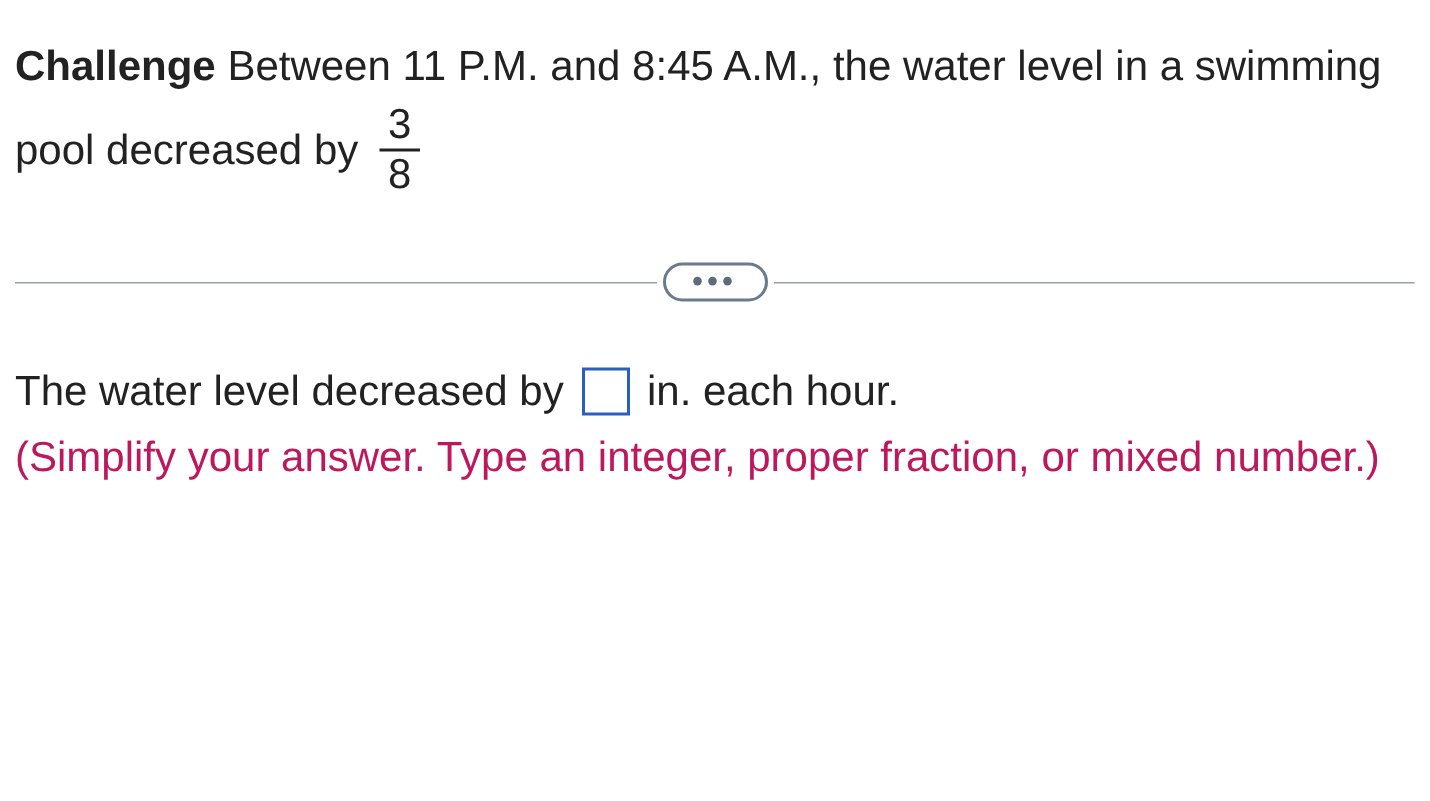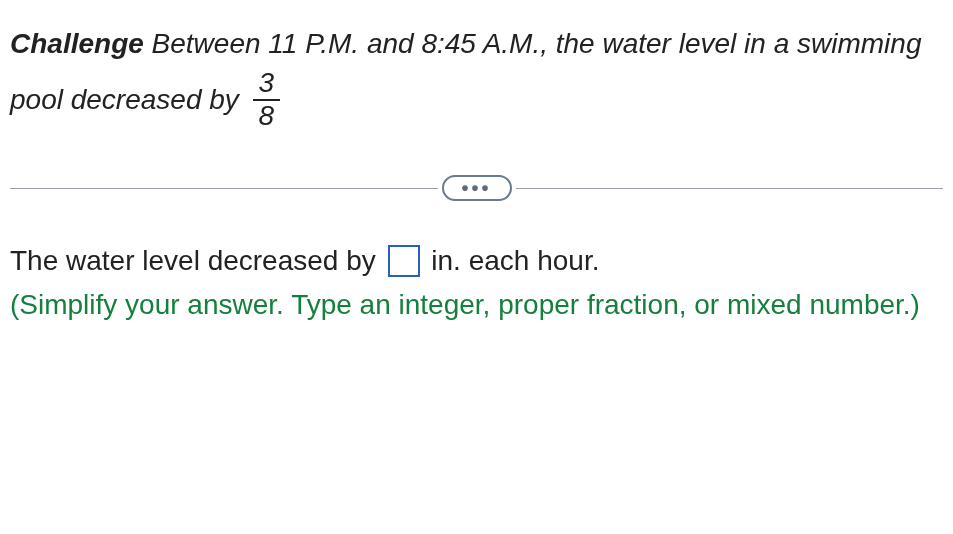--- a/index.html
+++ b/index.html
@@ -11,21 +11,20 @@
       font-family: Arial, Helvetica, sans-serif;
       font-size: 28px;
       color: #222;
       width: 953px;
       height: 534px;
       padding: 18px 10px 10px 10px;
       line-height: 1.5;
     }
     .problem-text {
       line-height: 1.85;
-      font-style: italic;
     }
     .bold {
       font-weight: bold;
     }
     .fraction {
       display: inline-flex;
       flex-direction: column;
       vertical-align: middle;
       text-align: center;
       margin: 0 6px;
@@ -72,21 +71,21 @@
       width: 32px;
       height: 32px;
       border: 2px solid #2a5fbf;
       vertical-align: middle;
       margin: 0 4px 4px 4px;
       font-size: 24px;
       text-align: center;
       background: #fff;
     }
     .instruction {
-      color: #15803d;
+      color: #be185d;
     }
   </style>
 </head>
 <body>
 
 <div class="problem-text">
   <span class="bold">Challenge</span><span>  Between 11 P.M. and 8:45 A.M., the water level in a swimming pool decreased by </span><span class="fraction">
       <span class="num">3</span>
       <span class="den">8</span>
     </span>

